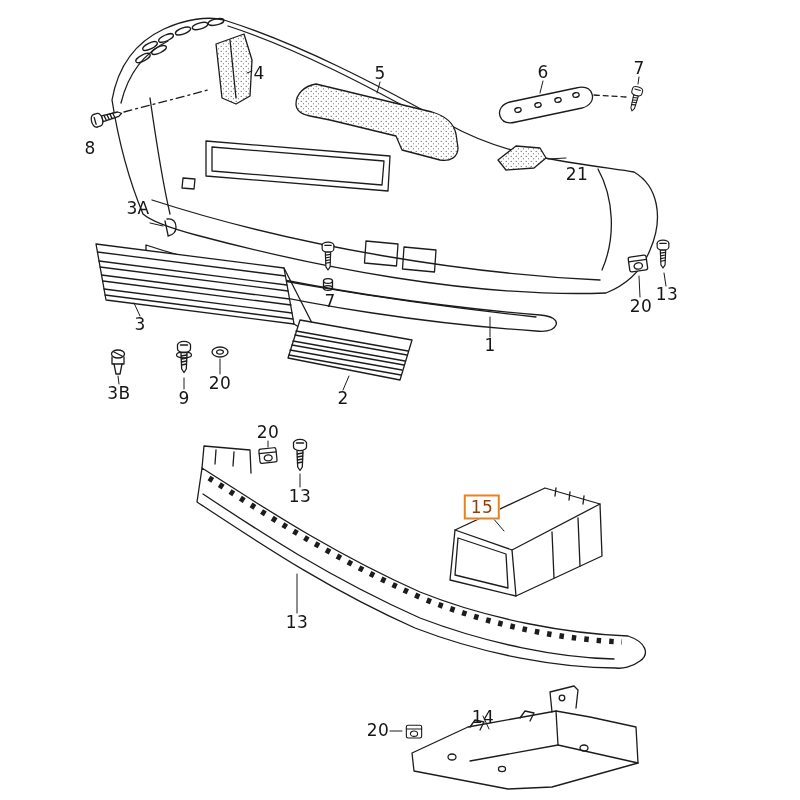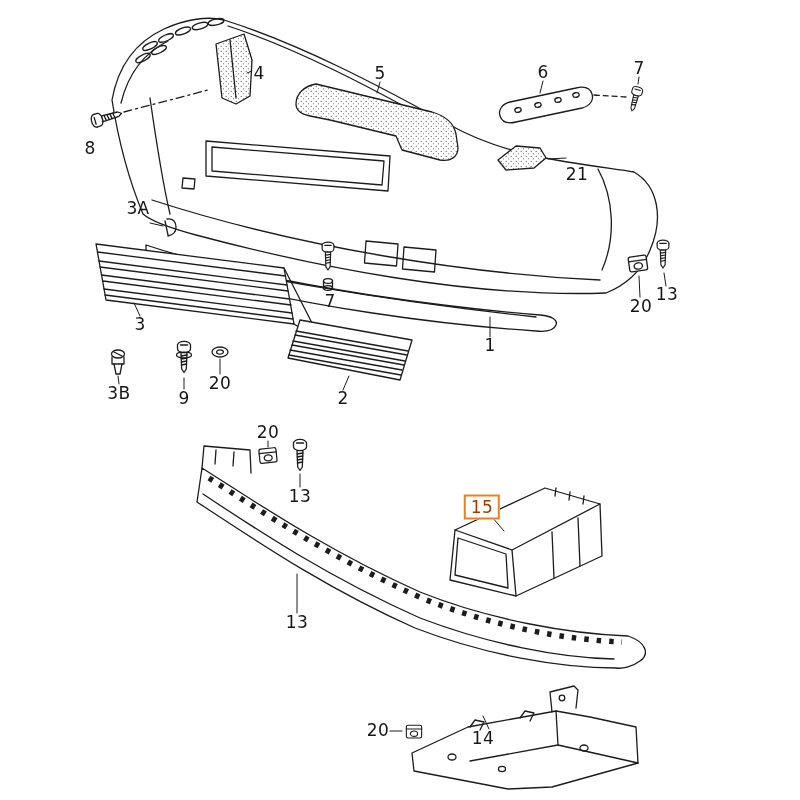--- a/index.html
+++ b/index.html
@@ -268,16 +268,16 @@
   <div class="lbl" style="left:184px;top:398px">9</div>
   <div class="lbl" style="left:220px;top:383px">20</div>
   <div class="lbl" style="left:343px;top:398px">2</div>
   <div class="lbl" style="left:641px;top:306px">20</div>
   <div class="lbl" style="left:667px;top:294px">13</div>
   <div class="lbl" style="left:490px;top:345px">1</div>
   <div class="lbl" style="left:268px;top:432px">20</div>
   <div class="lbl" style="left:300px;top:496px">13</div>
   <div class="lbl hl" style="left:482px;top:507px">15</div>
   <div class="lbl" style="left:297px;top:622px">13</div>
-  <div class="lbl" style="left:483px;top:738px">14</div>
+  <div class="lbl" style="left:483px;top:717px">14</div>
   <div class="lbl" style="left:378px;top:730px">20</div>
 
 </div>
 
 </body></html>

